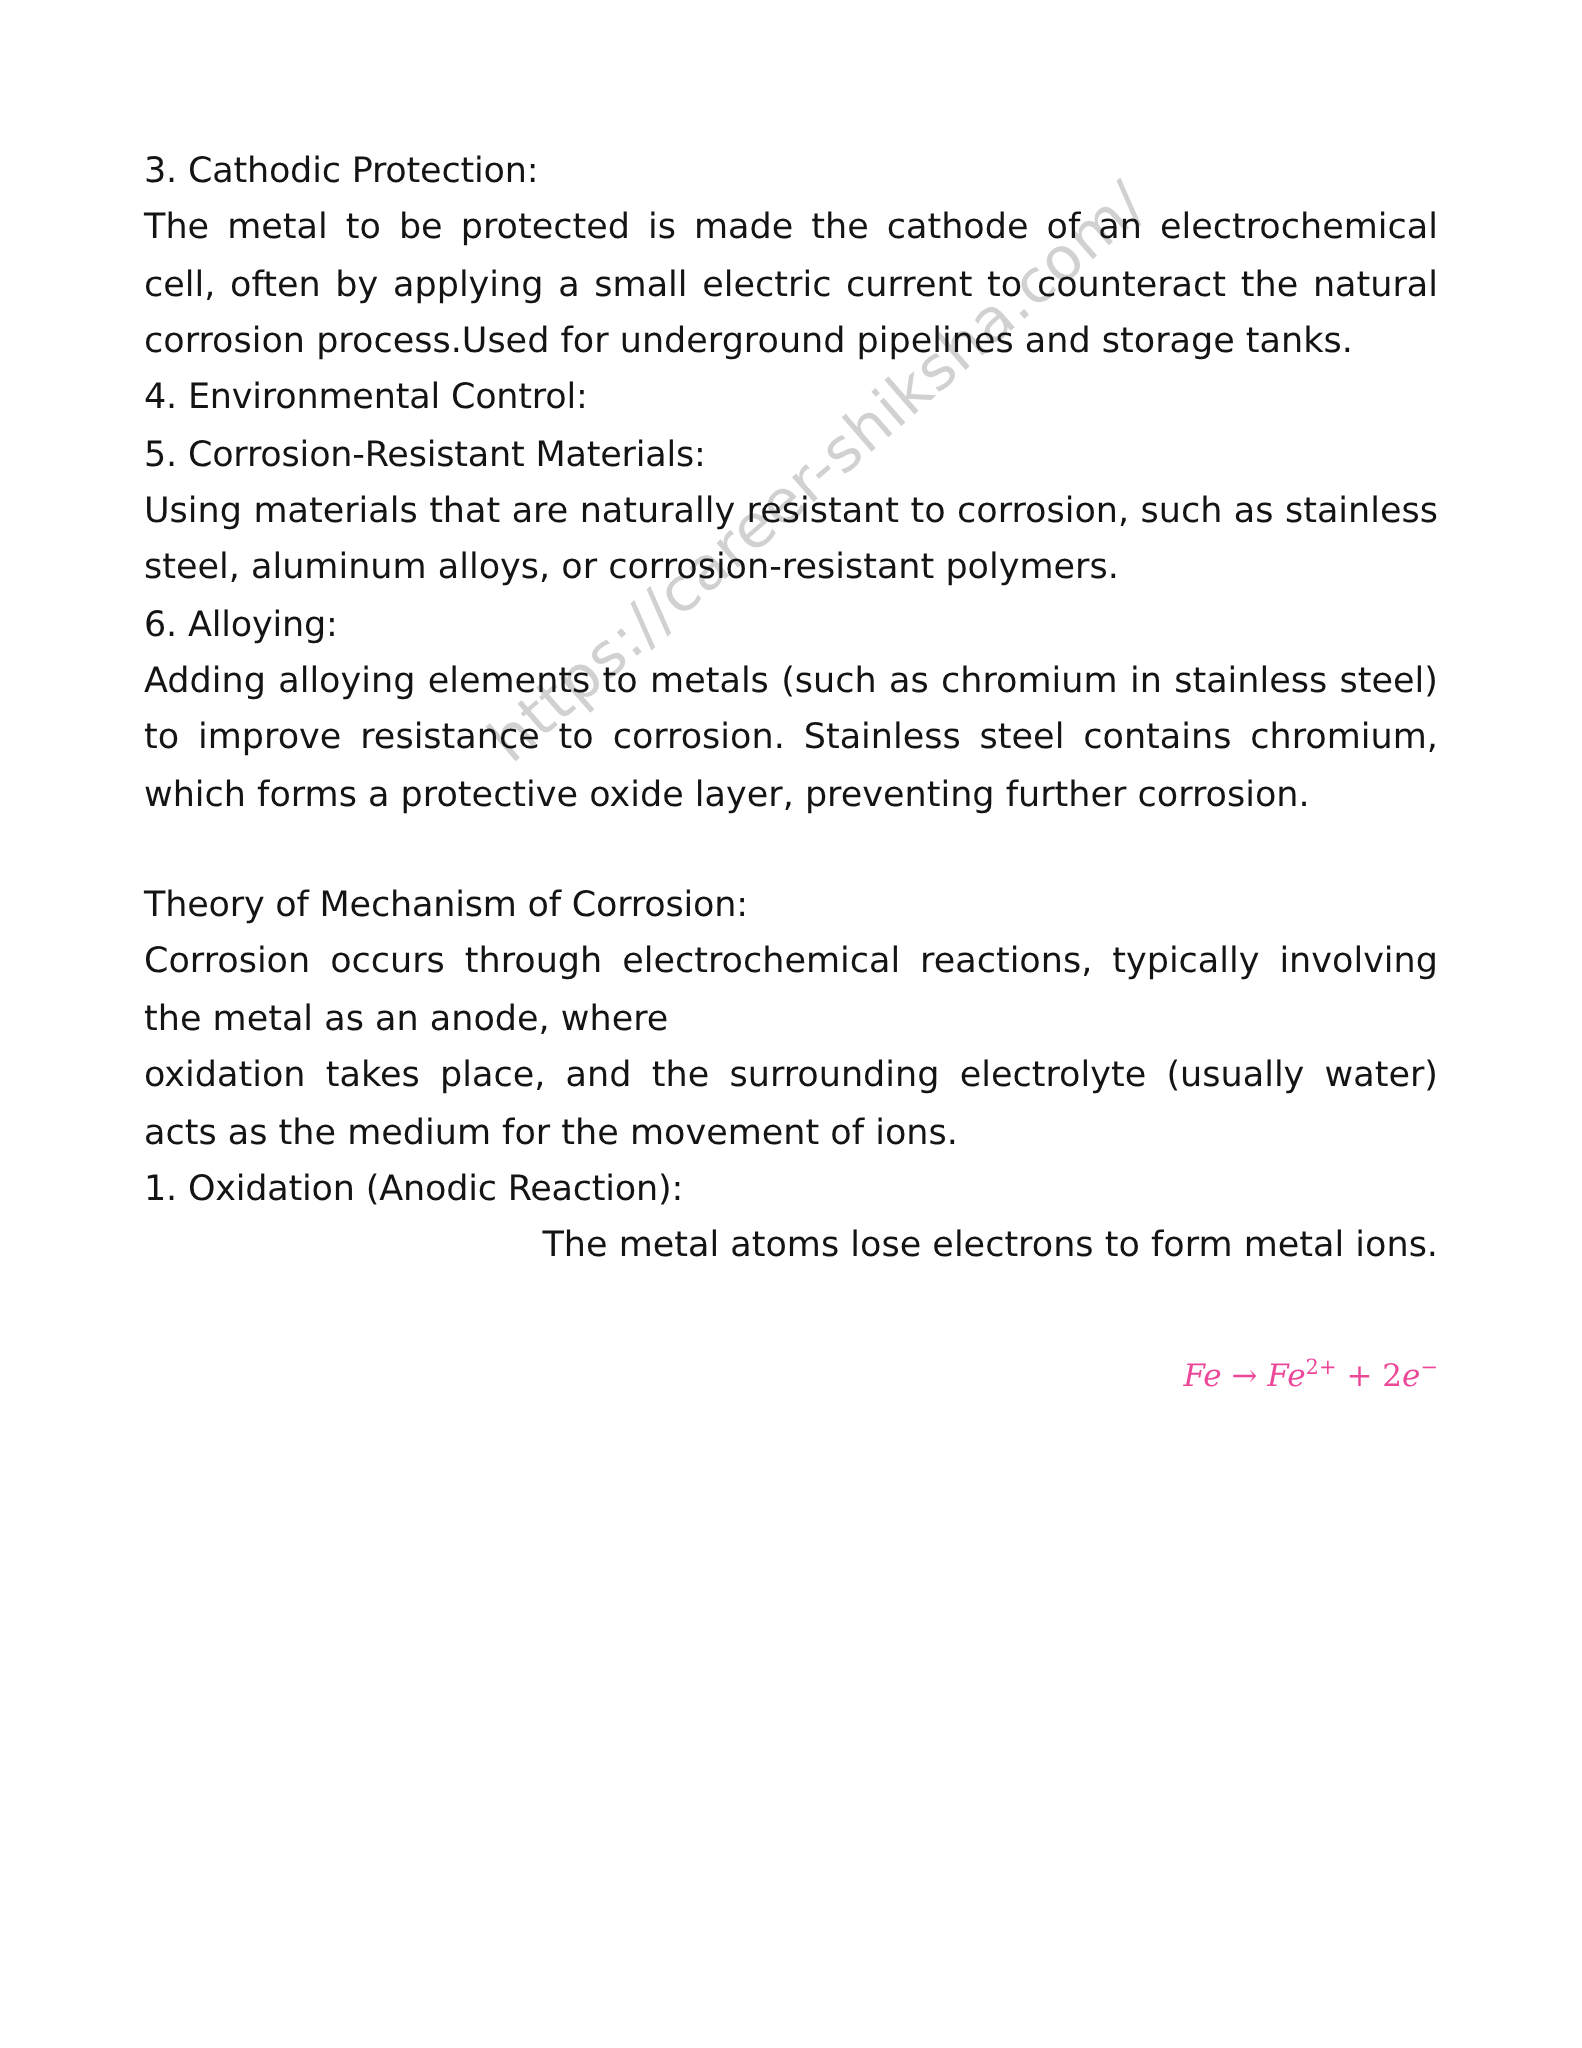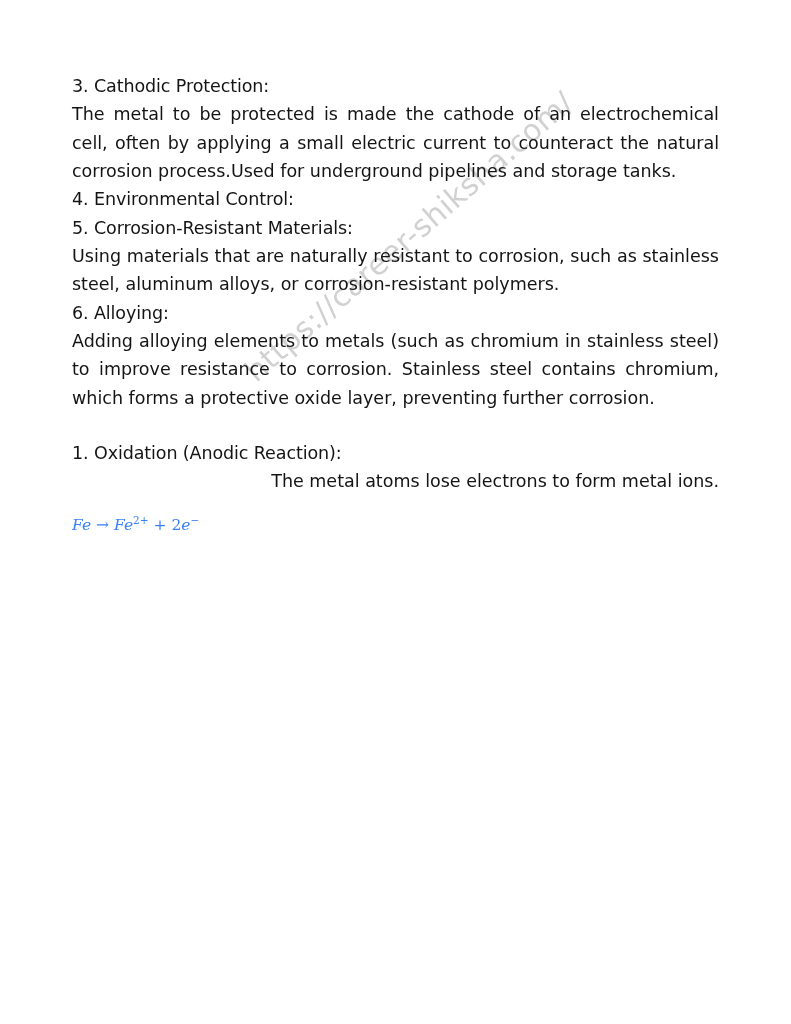--- a/index.html
+++ b/index.html
@@ -40,26 +40,26 @@
   }
   .heading {
     font-weight: normal;
     text-align: left;
     letter-spacing: -0.1px;
   }
   .spacer {
     height: 27px;
   }
   .formula {
-    text-align: left;
+    text-align: right;
     font-family: "DejaVu Serif", serif;
     font-style: italic;
     font-size: 15.5px;
-    margin: 16px 0 30px 0;
-    color: #3b82f6;
+    margin: 38px 0 30px 0;
+    color: #ec4899;
   }
   .formula sup {
     font-size: 10.5px;
     vertical-align: super;
     font-style: normal;
   }
   .formula .op {
     font-style: normal;
   }
   .formula .num {
@@ -96,20 +96,23 @@
     <p class="heading">4. Environmental Control:</p>
 
     <p class="heading">5. Corrosion-Resistant Materials:</p>
     <p>Using materials that are naturally resistant to corrosion, such as stainless steel, aluminum alloys, or corrosion-resistant polymers.</p>
 
     <p class="heading">6. Alloying:</p>
     <p>Adding alloying elements to metals (such as chromium in stainless steel) to improve resistance to corrosion. Stainless steel contains chromium, which forms a protective oxide layer, preventing further corrosion.</p>
 
     <div class="spacer"></div>
 
+    <p class="heading">Theory of Mechanism of Corrosion:</p>
+    <p>Corrosion occurs through electrochemical reactions, typically involving the metal as an anode, where</p>
+    <p>oxidation takes place, and the surrounding electrolyte (usually water) acts as the medium for the movement of ions.</p>
 
     <p class="heading">1. Oxidation (Anodic Reaction):</p>
     <p class="left">The metal atoms lose electrons to form metal ions.</p>
 
     <div class="formula">
       <span>Fe</span>
       <span class="op">→</span>
       <span>Fe</span><sup>2+</sup>
       <span class="op">+</span>
       <span class="num">2</span><span>e</span><sup>−</sup>

